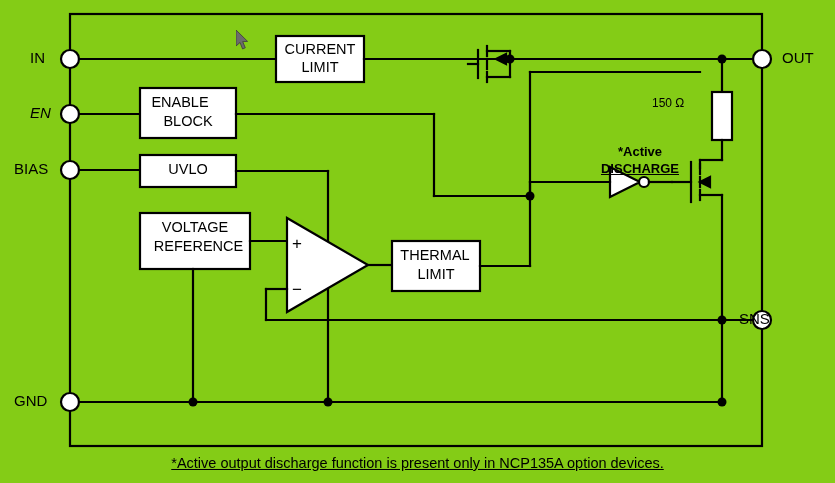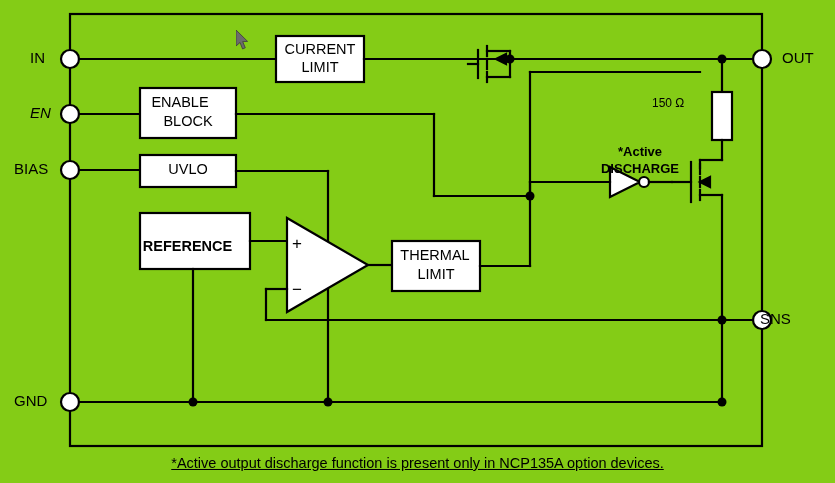--- a/index.html
+++ b/index.html
@@ -160,42 +160,43 @@
       <line x1="530" y1="182" x2="530" y2="196"></line>
 
     </g>
   </svg>
 
   <div class="lbl pin-label" style="left:30px; top:50px;">IN</div>
   <div class="lbl pin-label" style="left:30px; top:105px;font-style:italic;">EN</div>
   <div class="lbl pin-label" style="left:14px; top:161px;">BIAS</div>
   <div class="lbl pin-label" style="left:14px; top:393px;">GND</div>
   <div class="lbl pin-label" style="left:782px; top:50px;">OUT</div>
-  <div class="lbl pin-label" style="left:760px; top:311px;">SNS</div>
+  <div class="lbl pin-label" style="left:739px; top:311px;">SNS</div>
 
   <div class="lbl box-label" style="left:276px; top:41px; width:88px;">CURRENT</div>
   <div class="lbl box-label" style="left:276px; top:59px; width:88px;">LIMIT</div>
 
   <div class="lbl box-label" style="left:140px; top:94px; width:80px;">ENABLE</div>
   <div class="lbl box-label" style="left:140px; top:113px; width:96px;">BLOCK</div>
 
   <div class="lbl box-label" style="left:140px; top:161px; width:96px;">UVLO</div>
 
-  <div class="lbl box-label" style="left:140px; top:238px; width:95px;font-weight:bold;">REFERENCE</div>
+  <div class="lbl box-label" style="left:140px; top:219px; width:110px;">VOLTAGE</div>
+  <div class="lbl box-label" style="left:151px; top:238px; width:95px;">REFERENCE</div>
 
   <div class="lbl box-label" style="left:392px; top:247px; width:86px;">THERMAL</div>
   <div class="lbl box-label" style="left:392px; top:266px; width:88px;">LIMIT</div>
 
   <div class="lbl" style="left:292px; top:234px; font-size:17px;">+</div>
   <div class="lbl" style="left:292px; top:280px; font-size:17px;">−</div>
 
   <div class="lbl" style="left:652px; top:97px; font-size:12px;">150 Ω</div>
 
   <div class="lbl center" style="left:575px; top:145px; width:130px; font-weight:bold;">*Active</div>
-  <div class="lbl center" style="left:575px; top:162px; width:130px; font-weight:bold;">DISCHARGE</div>
+  <div class="lbl center" style="left:575px; top:162px; width:130px; font-weight:bold;text-decoration:underline;">DISCHARGE</div>
 
   <div class="lbl footnote" style="top:455px;text-decoration:underline;">*Active output discharge function is present only in NCP135A option devices.</div>
 
   <svg class="cursor" style="left:236px; top:30px;" viewBox="0 0 14 20">
     <polygon points="0,0 0,16 4,12.5 6.6,19 9.3,17.8 6.7,11.6 11.6,11.4" fill="#6b6b6b" stroke="#3a3a3a" stroke-width="0.8"></polygon>
   </svg>
 
 </div>
 
 </body></html>

